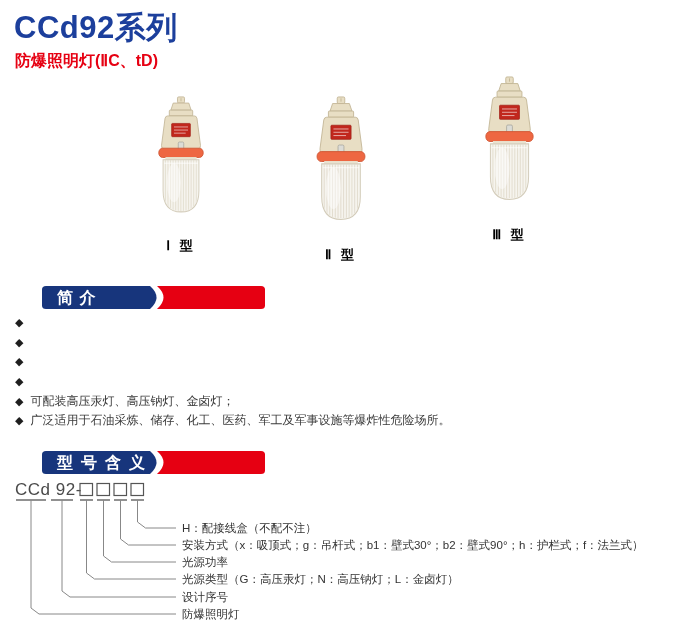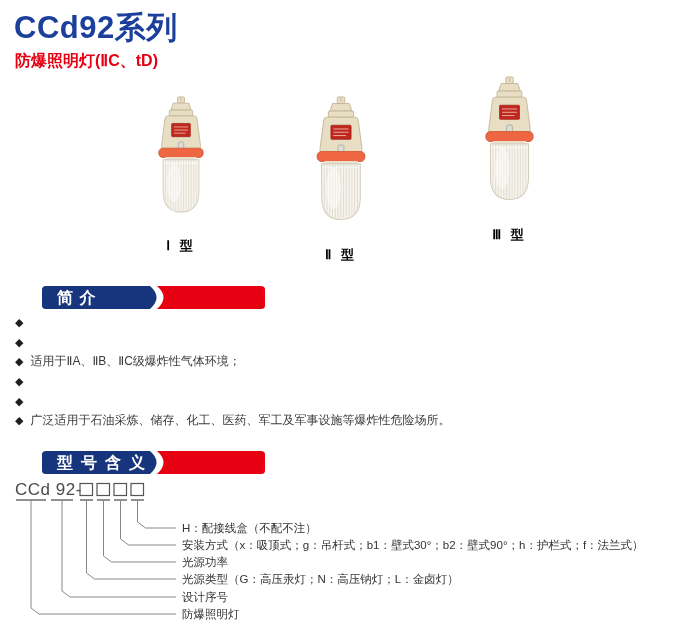--- a/index.html
+++ b/index.html
@@ -196,27 +196,27 @@
       </svg></div>
   <ul class="bullets" id="intro-list">
       <li>
         <span class="diamond">◆</span>
       </li>
       <li>
         <span class="diamond">◆</span>
       </li>
       <li>
         <span class="diamond">◆</span>
-        <span>适用于ⅡA、ⅡB、ⅡC级爆炸性气体环境；</span>
-      </li>
-      <li>
-        <span class="diamond">◆</span>
-      </li>
-      <li>
-        <span class="diamond">◆</span>
+      </li>
+      <li>
+        <span class="diamond">◆</span>
+      </li>
+      <li>
+        <span class="diamond">◆</span>
+        <span>可配装高压汞灯、高压钠灯、金卤灯；</span>
       </li>
       <li>
         <span class="diamond">◆</span>
         <span>广泛适用于石油采炼、储存、化工、医药、军工及军事设施等爆炸性危险场所。</span>
       </li>
     </ul>
 
   <div class="banner" id="model-banner"><svg width="223" height="23" viewBox="0 0 223 23">
         <path d="M115,0 H219 Q223,0 223,3.5 V19.5 Q223,23 219,23 H115 Q128,11.5 115,0 Z" fill="#e60012"></path>
         <path d="M4,0 H108 Q121,11.5 108,23 H4 Q0,23 0,19.5 V3.5 Q0,0 4,0 Z" fill="#17357c"></path>

